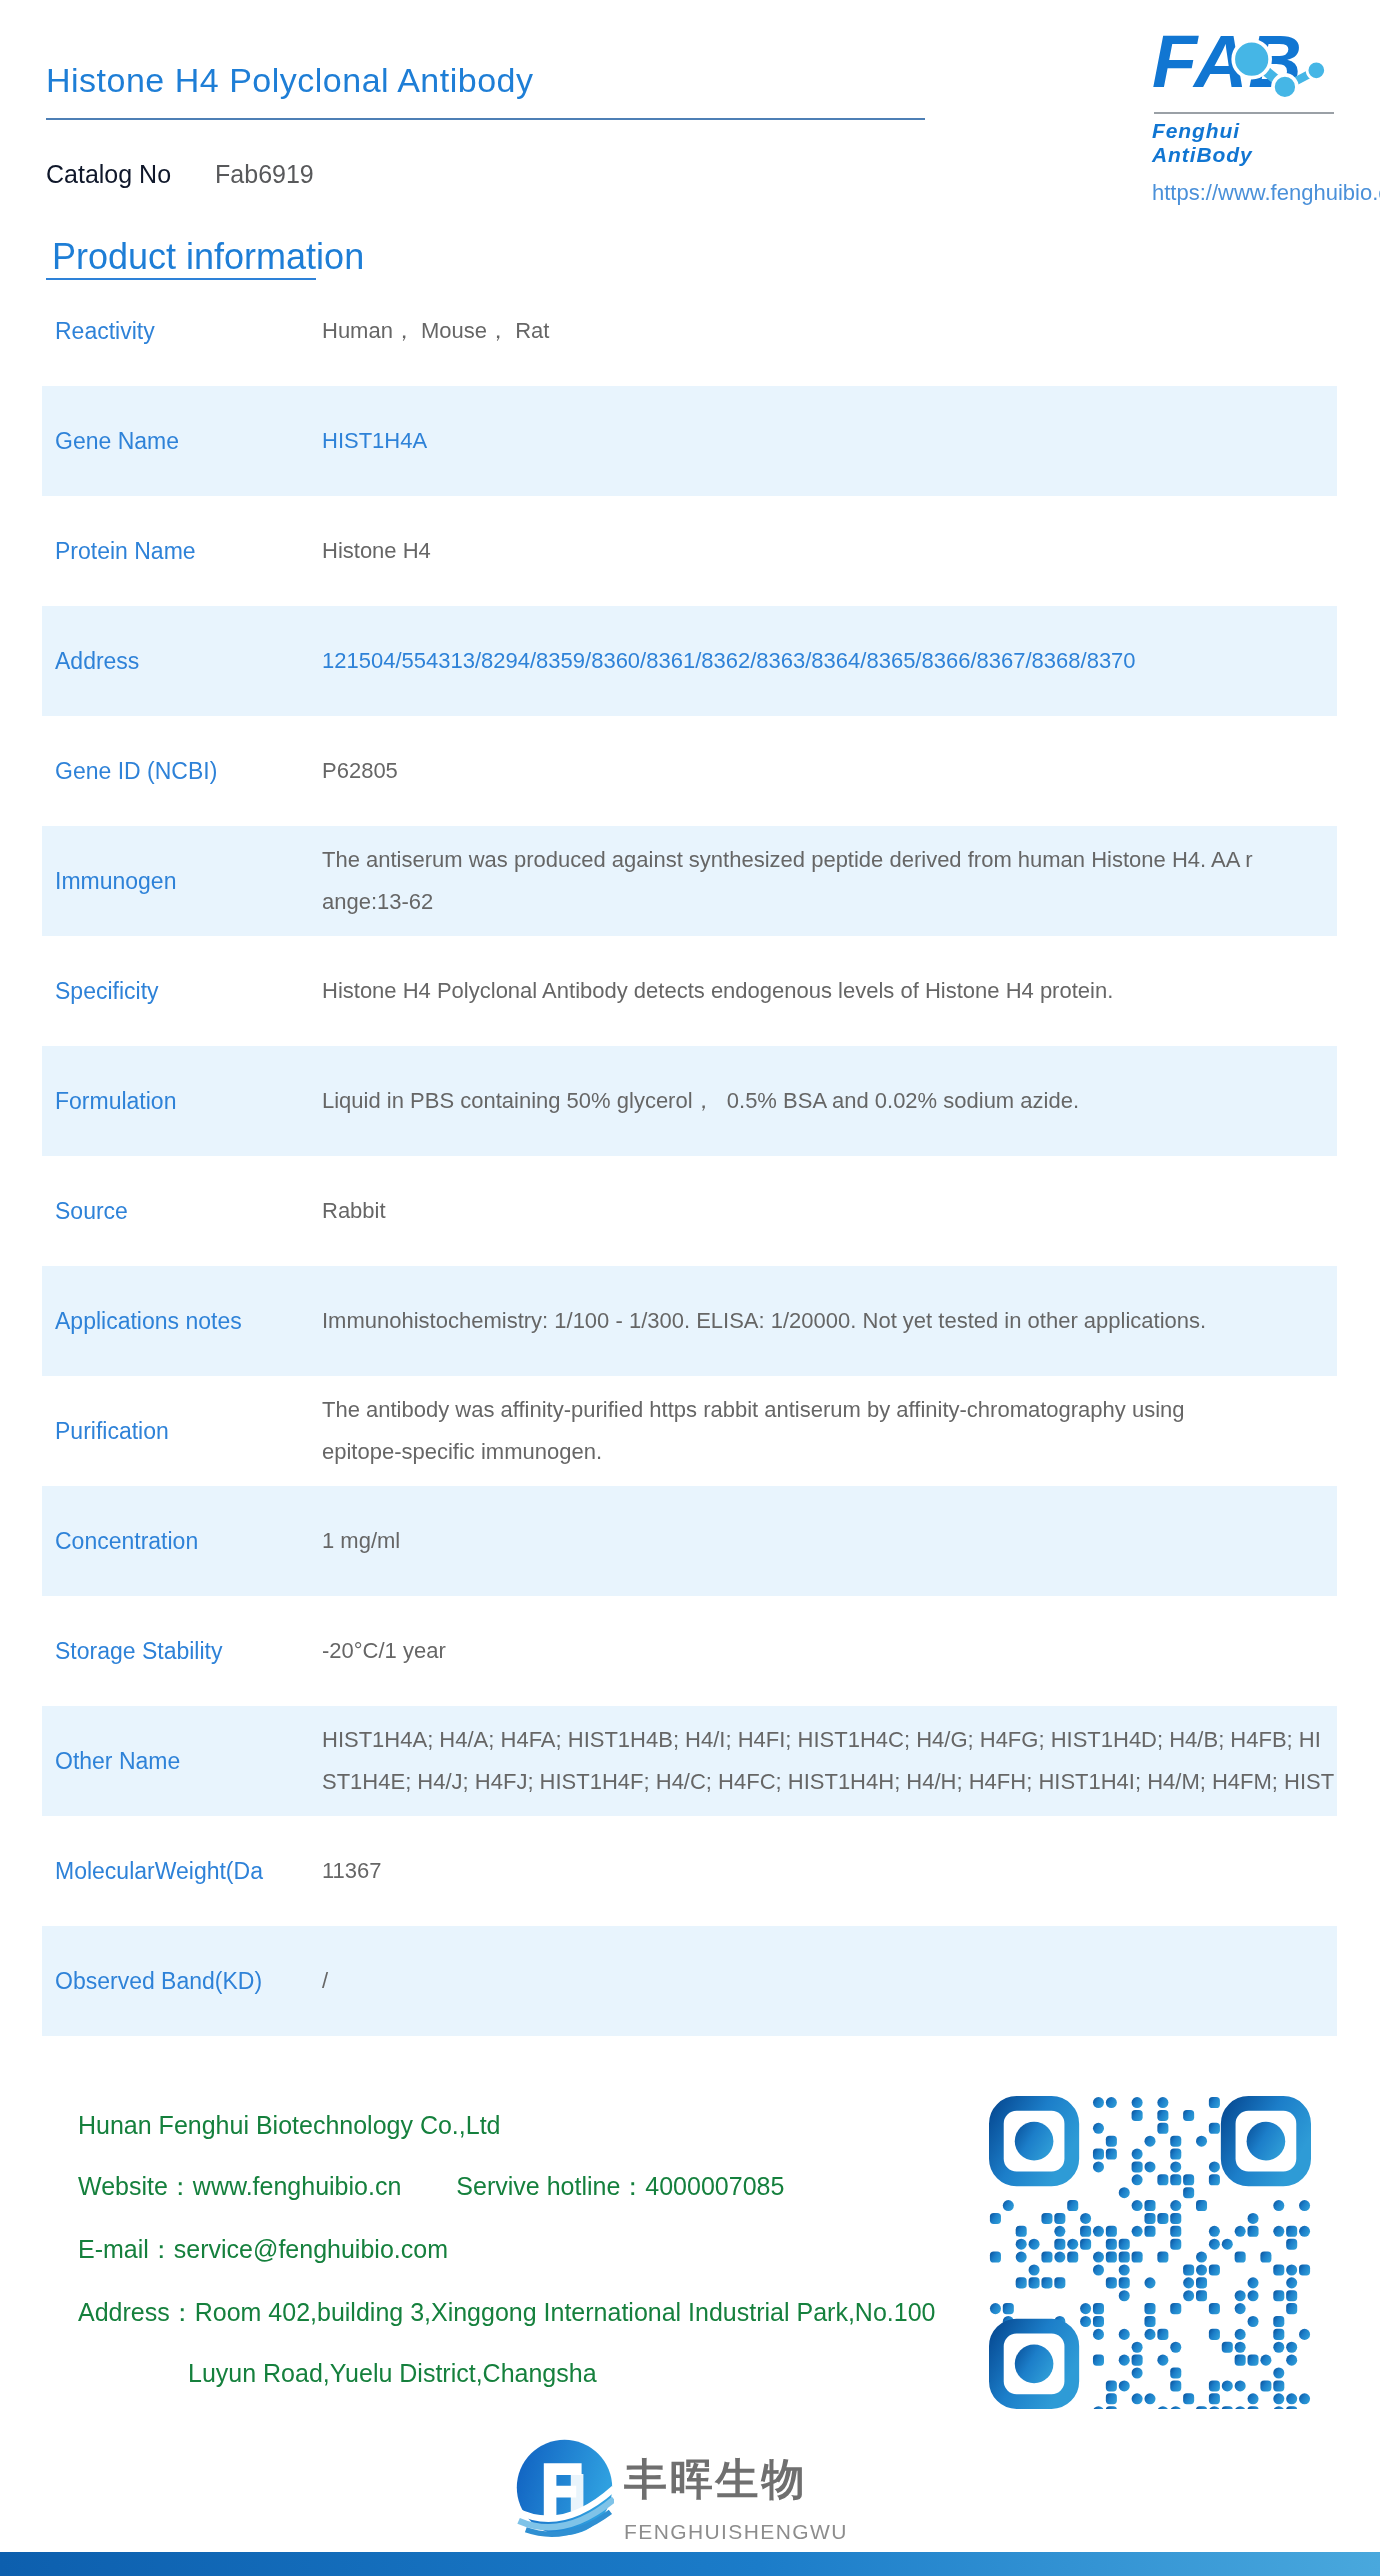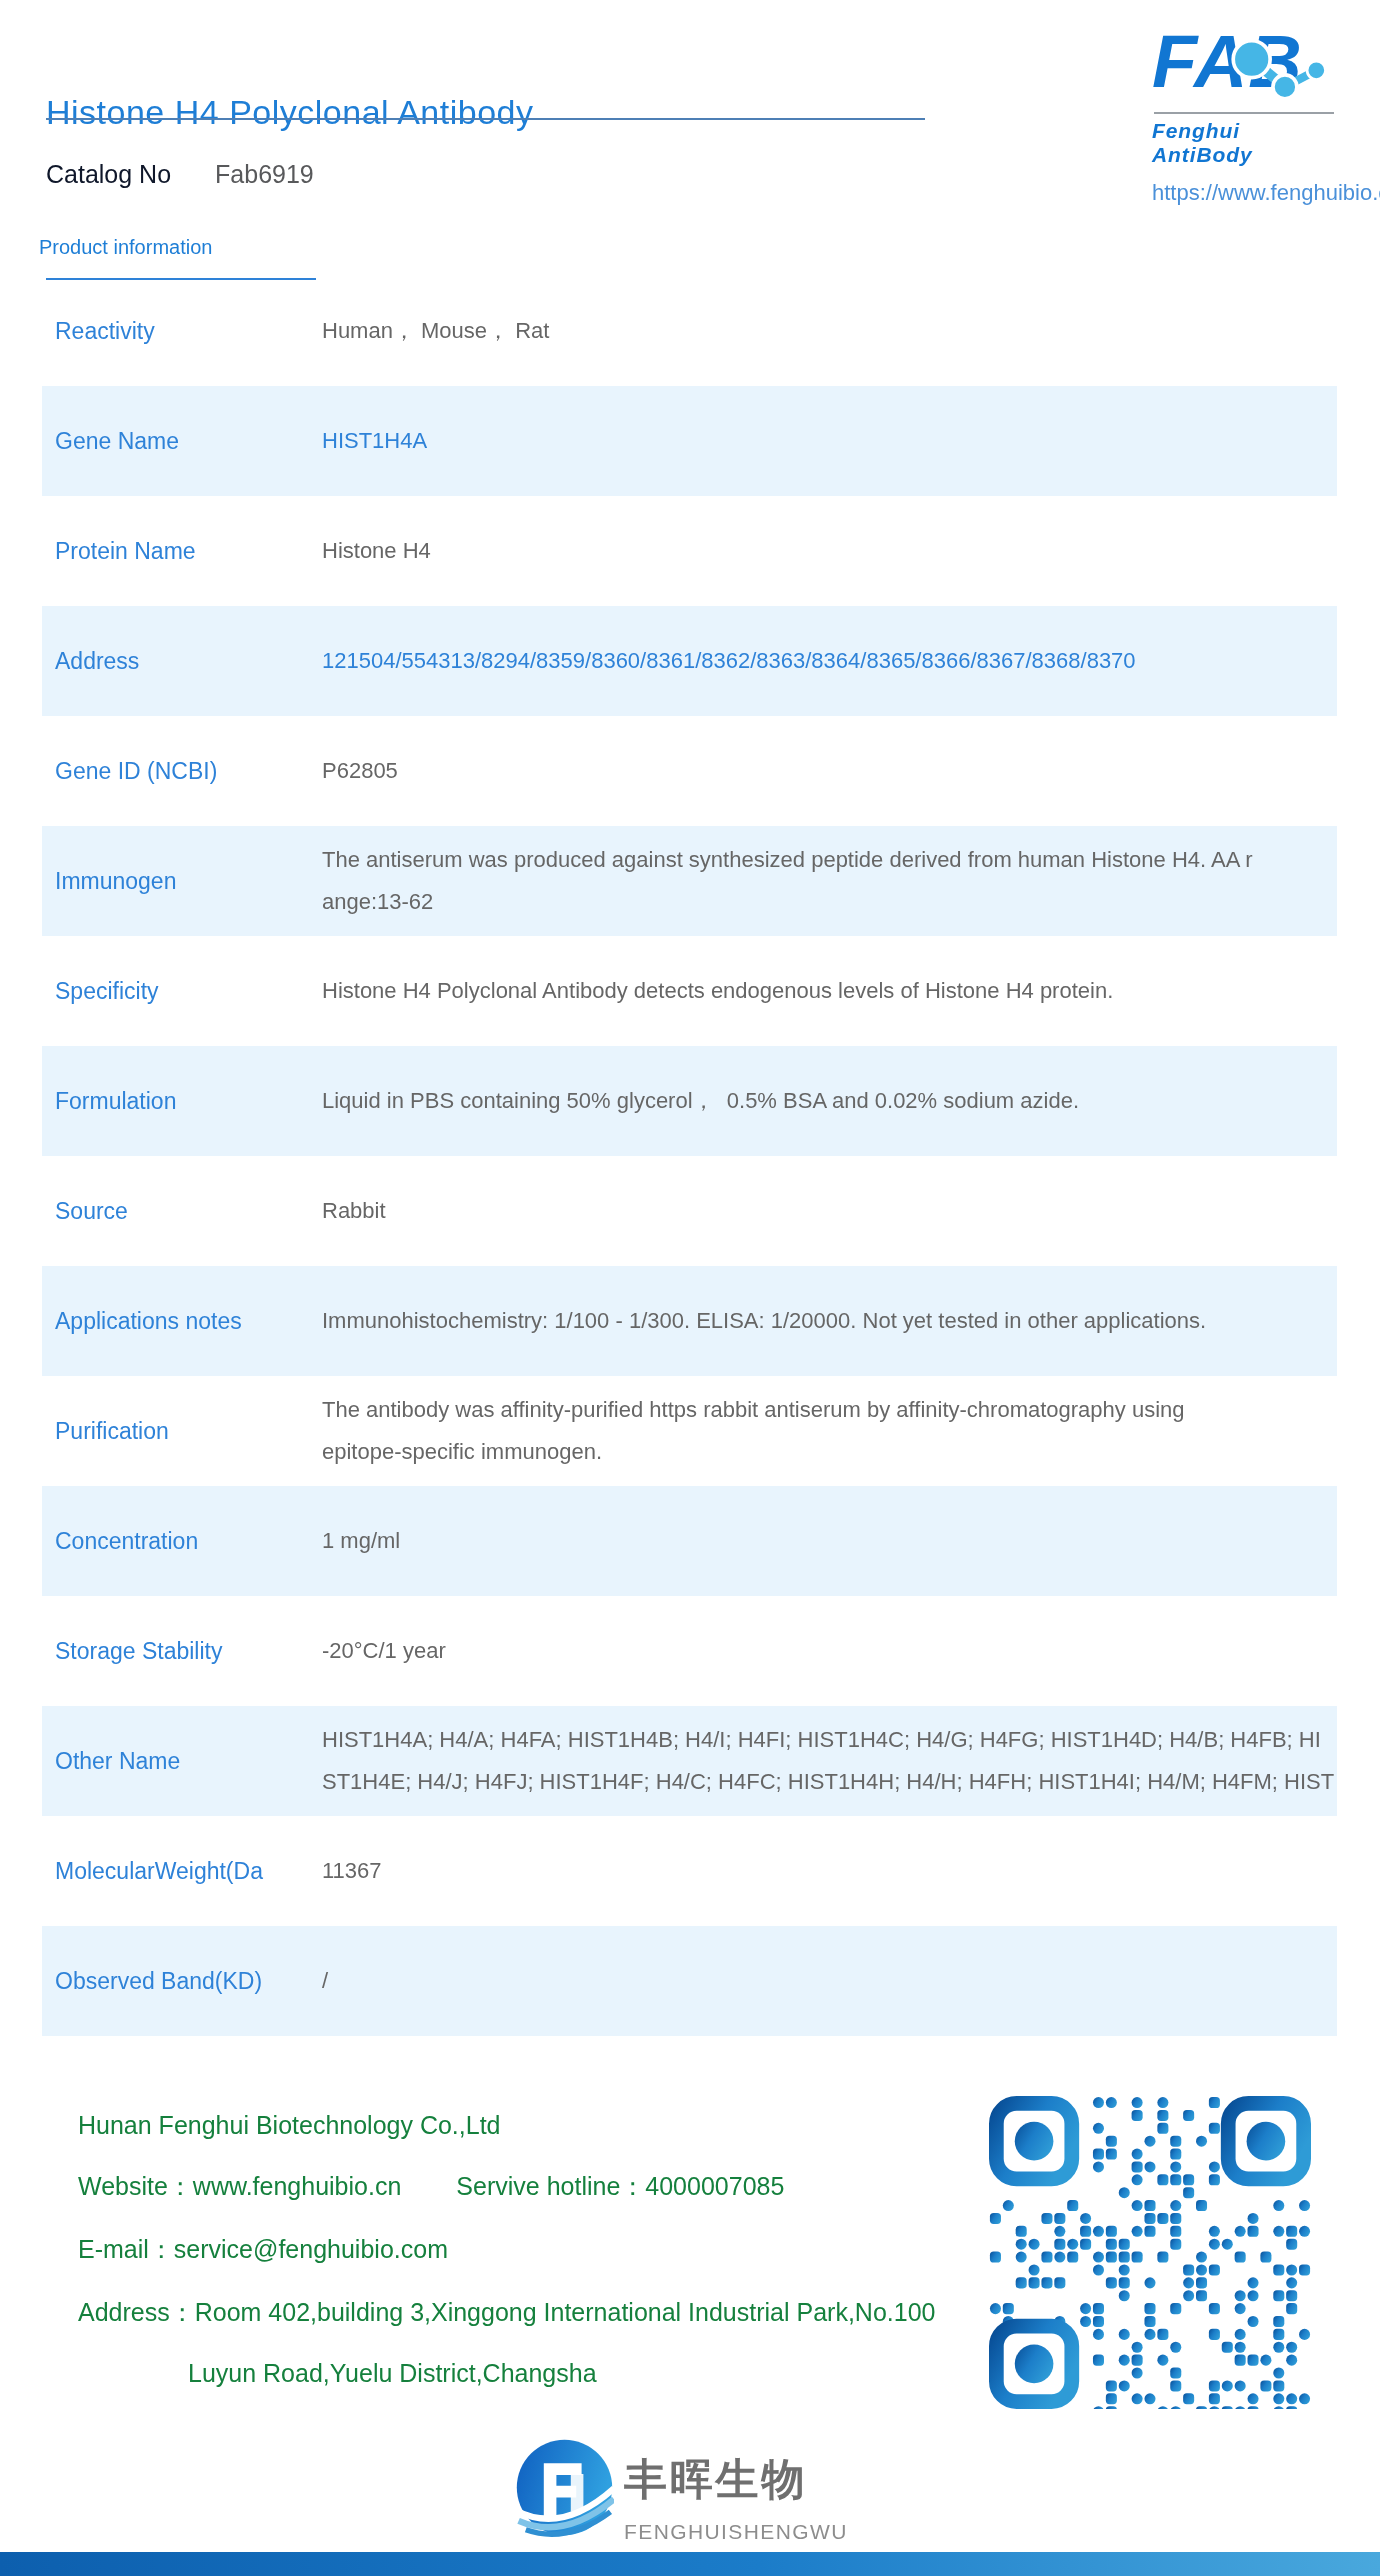--- a/index.html
+++ b/index.html
@@ -1,36 +1,36 @@
 <!DOCTYPE html>
 <html style="font-size:14.7px"><head>
 <meta charset="utf-8">
 <style>
   * { margin:0; padding:0; box-sizing:border-box; }
   html,body { background:#ffffff; }
   body { font-family:"Liberation Sans","DejaVu Sans",sans-serif; }
   .page { position:relative; width:1380px; height:2576px; background:#fff; overflow:hidden; }
 
   
-  .doc-title { position:absolute; left:46px; top:61px; font-size:34px; font-weight:500; color:#1e7ed6; letter-spacing:0.5px;margin-top:32px; }
+  .doc-title { position:absolute; left:46px; top:61px; font-size:34px; font-weight:500; color:#1e7ed6; letter-spacing:0.5px; }
   .title-rule { position:absolute; left:46px; top:118px; width:879px; height:1.8px; background:#4d7fb5; }
 
   .brand { position:absolute; left:1152px; top:28px; width:193px; }
   .fab-wrap { position:relative; height:75px; }
   .fab-text { font-size:74px; line-height:68px; font-weight:800; font-style:italic; color:#1176d2; letter-spacing:0.9px; }
   .fab-mol { position:absolute; left:72px; top:9.2px; }
   .brand-rule { width:180px; height:1.8px; background:#9aa0a6; margin:9.2px 0 5.5px 1.8px; }
   .brand-sub { font-size:21px; font-weight:700; font-style:italic; color:#1176d2; letter-spacing:0.9px; }
   .brand-url { margin-top:13px; font-size:22px; color:#4a90d9; }
 
   .catalog { position:absolute; left:46px; top:160px; font-size:25px; }
   .catalog .lab { color:#0f172a; }
   .catalog .val { color:#58595b; margin-left:44px; }
 
-  .section-title { position:absolute; left:39px; top:236px; font-size:20px; color:#1e7ed6; }
+  .section-title { position:absolute; left:52px; top:236px; font-size:36px; color:#1e7ed6; }
   .section-rule { position:absolute; left:46px; top:278px; width:270px; height:1.8px; background:#2e82d8; }
 
   
   .ptable { position:absolute; left:42px; top:276px; width:1295px; }
   .trow { display:flex; align-items:center; height:110px; }
   .trow:nth-child(even) { background:#e8f4fd; }
   .trow .label { width:280px; padding-left:13px; font-size:23px; color:#2e82d8; flex:none; }
   .trow .value { flex:1; font-size:22px; color:#666666; line-height:1.9; white-space:pre; }
   .trow:nth-child(2) .value, .trow:nth-child(4) .value { color:#2e82d8; }
 

